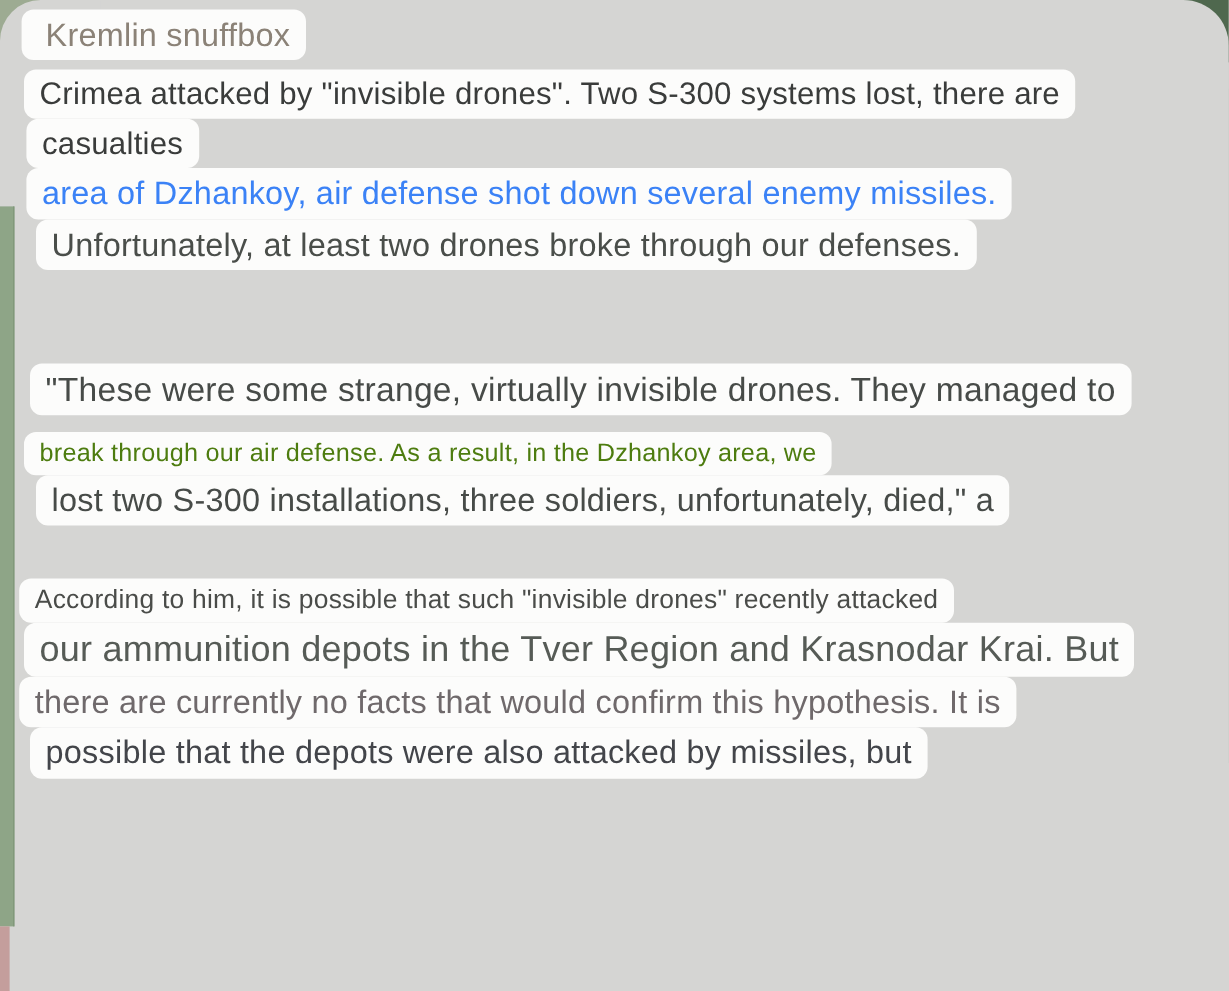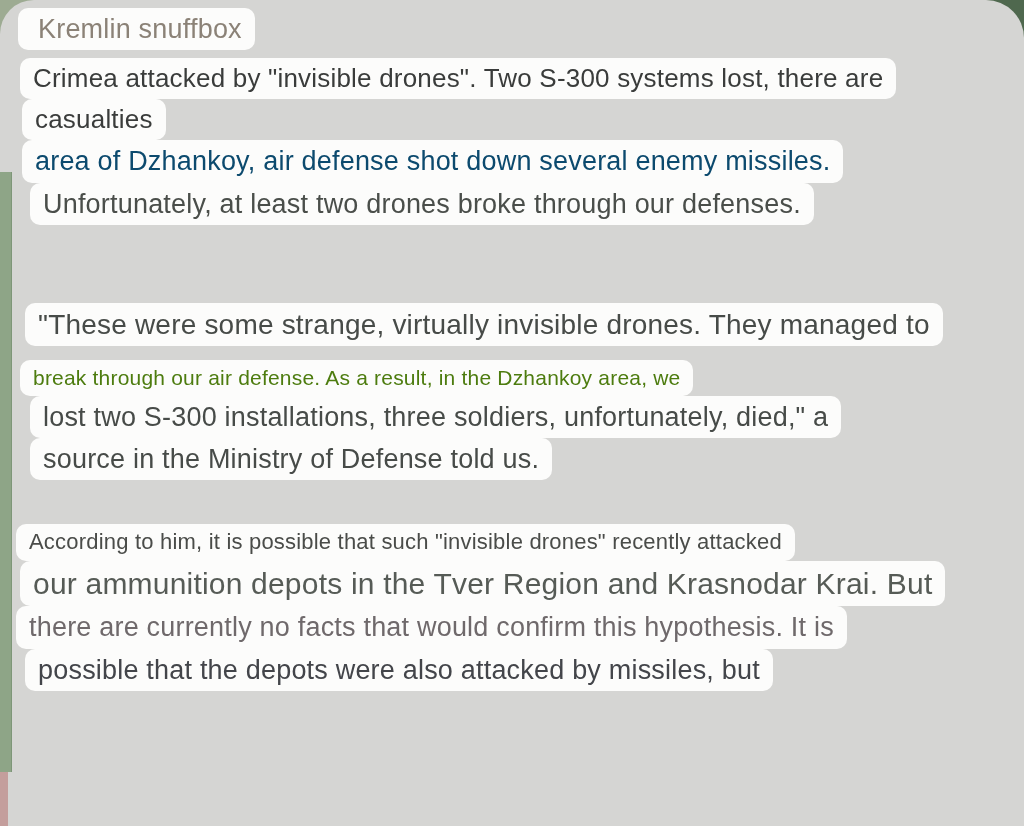--- a/index.html
+++ b/index.html
@@ -61,24 +61,23 @@
   <div class="mask-tl"></div>
   <div class="bg-corner-tr"></div>
   <div class="mask-tr"></div>
   <div class="left-strip"></div>
   <div class="pink-strip"></div>
 
   <div class="lines" id="lines">
       <div class="tl" style="font-size: 27px; color: rgb(139, 130, 119); margin-left: 18px; margin-top: 8px; padding-left: 20px;">Kremlin snuffbox</div>
       <div class="tl" style="font-size: 26px; color: rgb(58, 60, 59); margin-left: 20px; margin-top: 8px;">Crimea attacked by "invisible drones". Two S-300 systems lost, there are</div>
       <div class="tl" style="font-size: 26px; color: rgb(58, 60, 59); margin-left: 22px; margin-top: 0px;">casualties</div>
-      <div class="tl" style="font-size: 27px; color: #0c4a6e; margin-left: 22px; margin-top: 0px;">area of Dzhankoy, air defense shot down several enemy missiles.</div>
+      <div class="tl" style="font-size: 27px; color: #3b82f6; margin-left: 22px; margin-top: 0px;">area of Dzhankoy, air defense shot down several enemy missiles.</div>
       <div class="tl" style="font-size: 27px; color: rgb(74, 78, 74); margin-left: 30px; margin-top: 0px; text-align: right;">Unfortunately, at least two drones broke through our defenses.</div>
       <div class="tl" style="font-size: 28px; color: rgb(71, 75, 72); margin-left: 25px; margin-top: 78px;">"These were some strange, virtually invisible drones. They managed to</div>
       <div class="tl" style="font-size: 21px; color: #4d7c0f; margin-left: 20px; margin-top: 14px;">break through our air defense. As a result, in the Dzhankoy area, we</div>
       <div class="tl" style="font-size: 27px; color: rgb(71, 75, 72); margin-left: 30px; margin-top: 0px;">lost two S-300 installations, three soldiers, unfortunately, died," a</div>
-      <div class="tl" style="font-size: 27px; color: rgb(71, 75, 72); margin-left: 30px; margin-top: 0px;">source in the Ministry of Defense told us.</div>
       <div class="tl" style="font-size: 22px; color: rgb(74, 76, 73); margin-left: 16px; margin-top: 44px;">According to him, it is possible that such "invisible drones" recently attacked</div>
       <div class="tl" style="font-size: 30px; color: rgb(86, 91, 86); margin-left: 20px; margin-top: 0px; text-align: right;">our ammunition depots in the Tver Region and Krasnodar Krai. But</div>
       <div class="tl" style="font-size: 27px; color: rgb(111, 105, 107); margin-left: 16px; margin-top: 0px;">there are currently no facts that would confirm this hypothesis. It is</div>
       <div class="tl" style="font-size: 27px; color: rgb(67, 69, 74); margin-left: 25px; margin-top: 0px;">possible that the depots were also attacked by missiles, but</div>
     </div>
 </div>
 
 </body></html>

